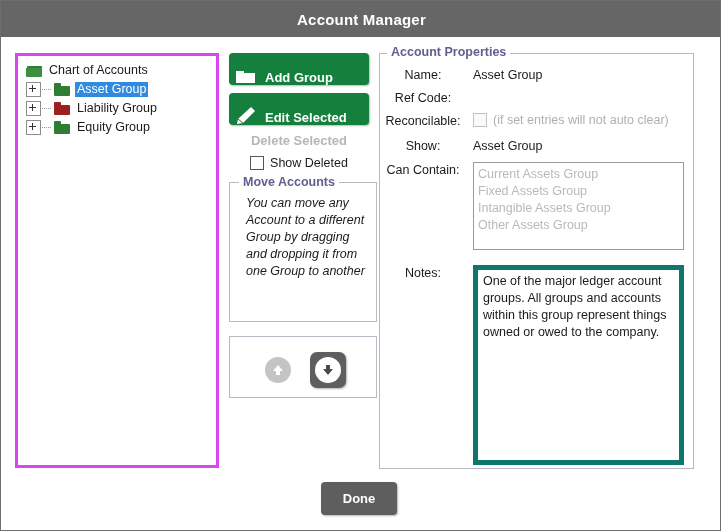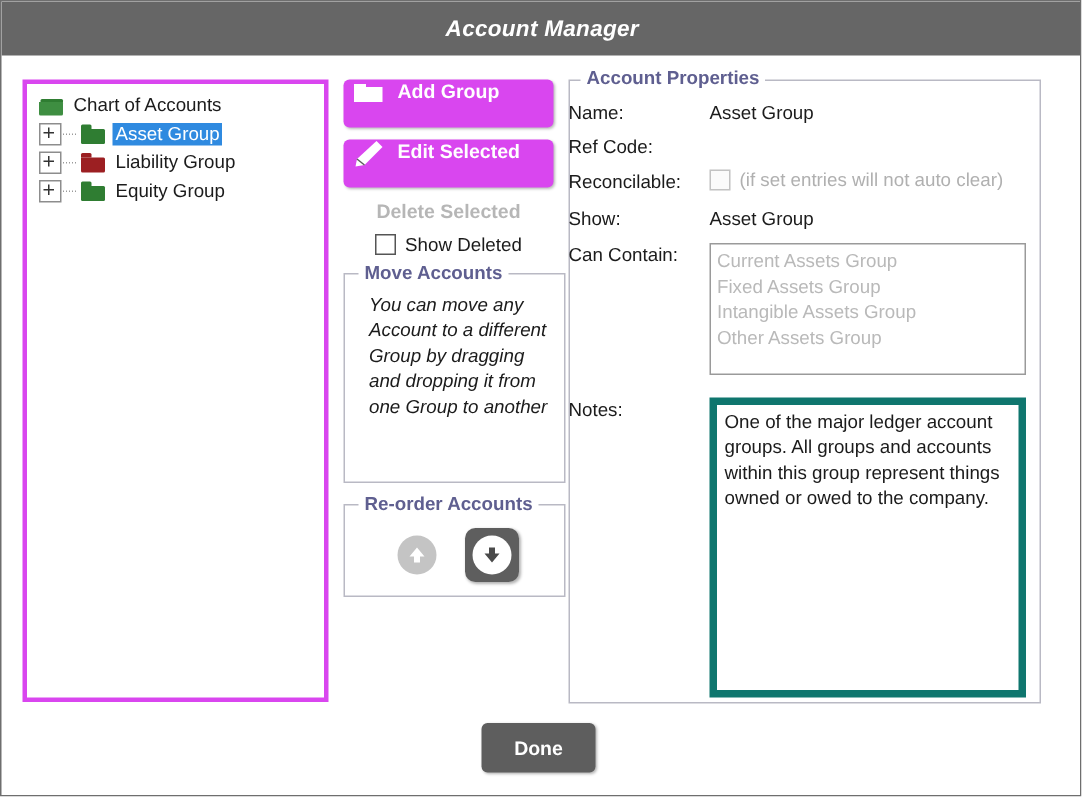--- a/index.html
+++ b/index.html
@@ -24,21 +24,20 @@
   
   .titlebar {
     position: absolute;
     left: 0; top: 0;
     width: 721px;
     height: 36px;
     background: #666666;
     display: flex;
     align-items: center;
     justify-content: center;
-    font-style: italic;
   }
   .titlebar .title {
     color: #ffffff;
     font-size: 15px;
     font-weight: bold;
     letter-spacing: 0.2px;
   }
 
   
   .tree-panel {
@@ -143,24 +142,24 @@
     padding-left: 4px;
   }
   .act-row .lbl {
     font-size: 13px;
     font-weight: bold;
     color: #b6b6b6;
   }
 
   .btn {
     display: flex;
-    align-items: flex-start;
+    align-items: flex-end;
     width: 140px;
     height: 32px;
-    background: #d946ef;
+    background: #15803d;
     border: none;
     border-radius: 4px;
     box-shadow: 1px 1px 2px rgba(0,0,0,0.28);
     margin-bottom: 8px;
     padding: 0 12px 0 6px;
     box-sizing: border-box;
     cursor: pointer;
   }
   .btn .lbl {
     color: #ffffff;
@@ -286,21 +285,21 @@
   }
 
   .frow {
     display: flex;
     align-items: flex-start;
     margin-bottom: 7px;
   }
   .frow .flabel {
     width: 88px;
     flex: 0 0 auto;
-    text-align: left;
+    text-align: center;
     font-size: 12.5px;
     color: #1b1b1b;
     padding-right: 6px;
     line-height: 16px;
   }
   .frow .fvalue {
     font-size: 12.5px;
     color: #1b1b1b;
     line-height: 16px;
   }
@@ -444,21 +443,20 @@
     </div>
 
     <div class="gbox move-box">
       <span class="legend">Move Accounts</span>
       <div class="gbox-body">
         <div class="move-text">You can move any Account to a different Group by dragging and dropping it from one Group to another</div>
       </div>
     </div>
 
     <div class="gbox reorder-box">
-      <span class="legend">Re-order Accounts</span>
       <div class="reorder-body">
         <span class="arrow-btn up">
           <span class="circ gray">
             <svg width="12" height="14" viewBox="0 0 12 14">
               <path d="M6 2 L11 8 H8 V12 H4 V8 H1 Z" fill="#ffffff"></path>
             </svg>
           </span>
         </span>
         <span class="arrow-btn down">
           <span class="circ white">

